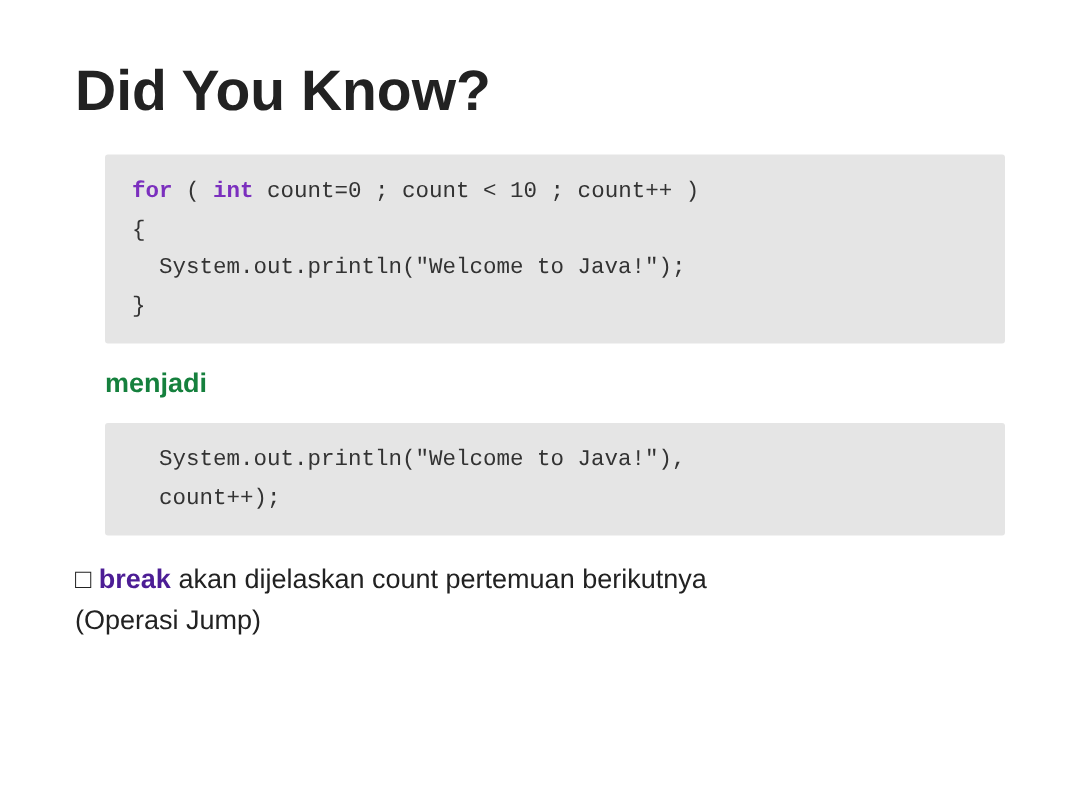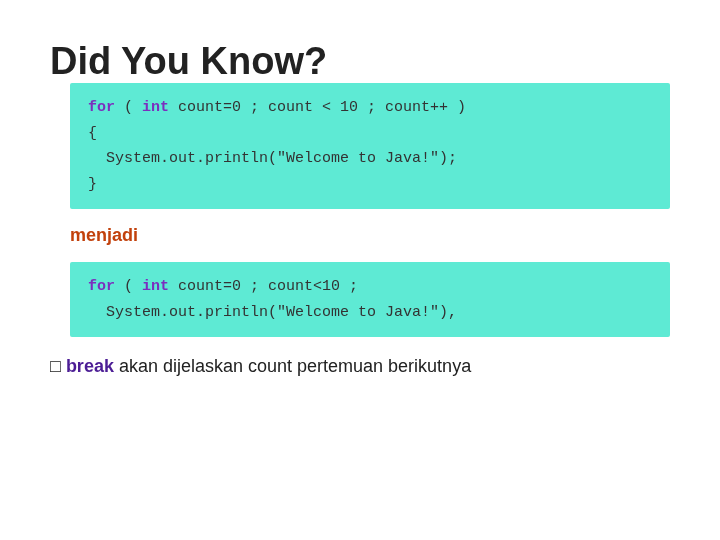--- a/index.html
+++ b/index.html
@@ -14,42 +14,43 @@
       width: 720px;
       height: 540px;
       overflow: hidden;
       padding: 40px 50px;
     }
 
     .title {
       font-size: 38px;
       font-weight: bold;
       color: #222222;
+      margin-bottom: 20px;
     }
 
     .code-block {
       font-family: 'Courier New', Courier, monospace;
       font-size: 15px;
       color: #333333;
-      background: #5eead4;
+      background: #e5e5e5;
       padding: 12px 18px;
       margin-bottom: 16px;
       line-height: 1.7;
       border-radius: 2px;
     }
 
     .code-block .kw {
       color: #7b2fbe;
       font-weight: bold;
     }
 
     .menjadi-label {
       font-size: 18px;
       font-weight: bold;
-      color: #c2410c;
+      color: #15803d;
       margin-bottom: 16px;
       margin-left: 20px;
     }
 
     .bottom-text {
       font-size: 18px;
       color: #222222;
       margin-top: 10px;
       line-height: 1.5;
     }
@@ -76,22 +77,21 @@
     <div>{</div>
     <div>&nbsp;&nbsp;System.out.println("Welcome to Java!");</div>
     <div>}</div>
   </div>
 </div>
 
 <div class="menjadi-label">menjadi</div>
 
 <div class="indent">
   <div class="code-block">
-    <div>
-      <span class="kw">for</span><span> ( </span><span class="kw">int</span><span> count=0 ; count&lt;10 ;</span>
-    </div>
     <div>&nbsp;&nbsp;System.out.println("Welcome to Java!"),</div>
+    <div>&nbsp;&nbsp;count++);</div>
   </div>
 </div>
 
 <div class="bottom-text">
   <span>□ </span><span class="break-kw">break</span><span> akan dijelaskan count pertemuan berikutnya</span><br>
+  <span>(Operasi Jump)</span>
 </div>
 
 </body></html>

